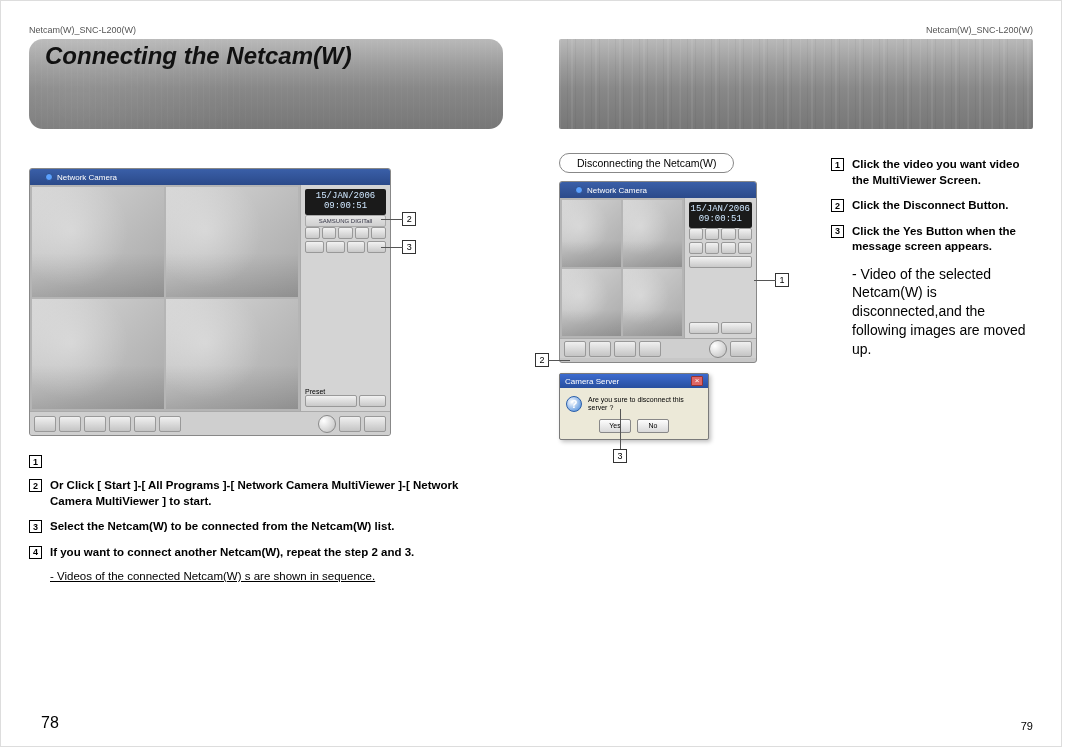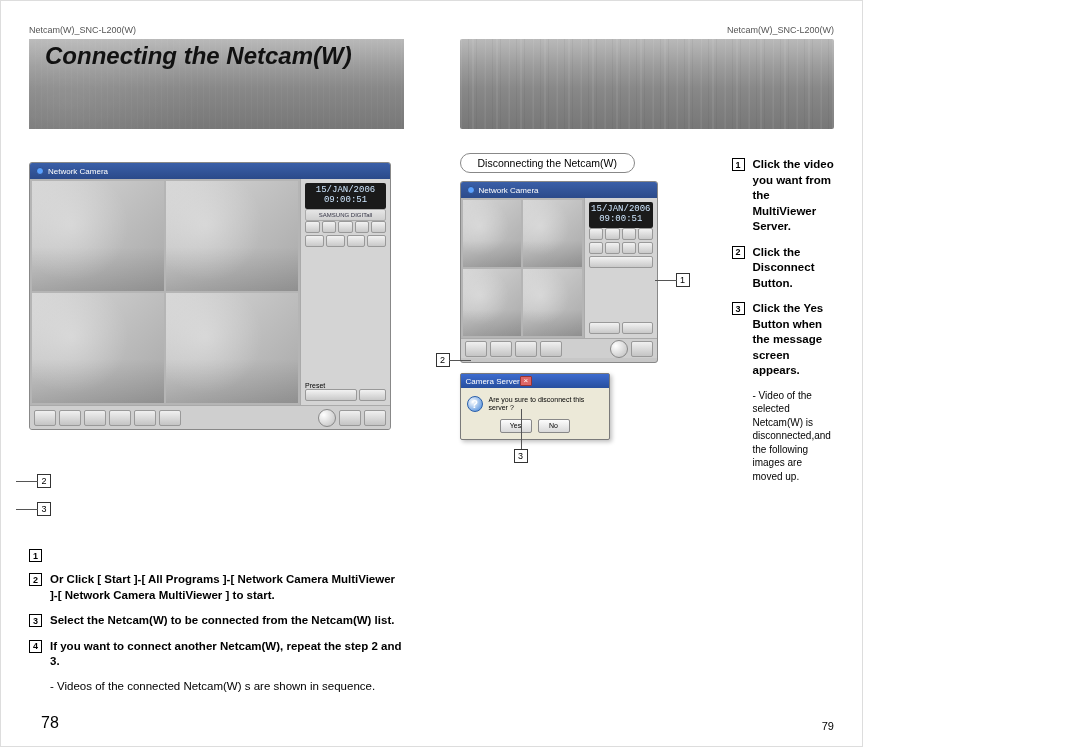--- a/index.html
+++ b/index.html
@@ -7,21 +7,21 @@
     font-family: Arial, Helvetica, sans-serif;
     background: #fff;
     width: 1080px;
     height: 747px;
     position: relative;
     font-size: 12px;
     color: #000;
   }
   .spread {
     display: flex;
-    width: 863px;
+    width: 1062px;
     height: 747px;
     border: 1px solid #ddd;
   }
   .page {
     width: 540px;
     height: 747px;
     padding: 24px 28px 20px 28px;
     position: relative;
   }
   .header-small {
@@ -29,23 +29,23 @@
     color: #555;
     margin-bottom: 4px;
   }
   .header-small-right {
     float: right;
   }
   .title-banner {
     position: relative;
     height: 90px;
     background: linear-gradient(to bottom, #b9b9b9 0%, #9c9c9c 30%, #888 55%, #777 100%);
-    border-radius: 0;
+    border-radius: 14px;
     overflow: hidden;
-    margin-bottom: 17px;
+    margin-bottom: 23px;
   }
   .title-banner::before {
     content: "";
     position: absolute;
     top: 0; left: 0; right: 0; bottom: 0;
     background:
       radial-gradient(circle at 10% 70%, rgba(255,255,255,0.15) 0%, transparent 40%),
       linear-gradient(90deg, rgba(255,255,255,0.05) 0 1px, transparent 1px 6px);
     background-size: auto, 6px 100%;
     opacity: 0.6;
@@ -93,21 +93,21 @@
     border: 1px solid #888;
     border-radius: 3px;
     position: relative;
     display: inline-block;
     vertical-align: top;
     overflow: hidden;
   }
   .screenshot-a .titlebar, .screenshot-b .titlebar {
     height: 16px;
     background: linear-gradient(#3a5fa8,#2b4a8a);
-    padding: 2px 6px;
+    padding: 2px 15px;
     font-size: 8px;
     color: #fff;
     display:flex;
     align-items:center;
     gap:4px;
   }
   .tb-dot { width:8px;height:8px;border-radius:50%;background:#5aa0ff;border:1px solid #2c4d8a; }
   .screenshot-a .workarea, .screenshot-b .workarea {
     display: flex;
     height: calc(100% - 40px);
@@ -200,21 +200,21 @@
   .callout-col-a .callout-num { margin-bottom:14px; }
 
   .steps { margin-top:18px; }
   .step-row { display:flex; align-items:flex-start; gap:8px; margin-bottom:10px; }
   .stepnum {
     width:13px;height:13px;border:1px solid #000;
     display:flex;align-items:center;justify-content:center;
     font-size:9px;flex-shrink:0;margin-top:1px;font-weight:bold;
   }
   .step-text { font-size:11.5px; font-weight:bold; line-height:1.35; }
-  .sub-note { font-size:11.5px; font-weight:normal; margin-left:21px; margin-top:4px; }
+  .sub-note { font-size:11.5px; font-weight:normal; margin-left:21px; margin-top:4px;text-decoration:underline; }
 
   .pagenum-left { position:absolute; bottom:16px; left:40px; font-size:16px; }
   .pagenum-right { position:absolute; bottom:16px; right:28px; font-size:11px; }
 
   
   .right-body { display:flex; gap:12px; margin-top:24px; }
   .right-col-figs { width:260px; position:relative; }
   .screenshot-b { width:198px; height:182px; background:#c7c7c7;border:1px solid #888;border-radius:3px;position:relative;overflow:hidden; }
   .screenshot-b .grid4 { width:148px; }
   .screenshot-b .rightpanel { font-size:6px; }
@@ -238,39 +238,39 @@
     font-size:7px;
     margin-top:10px;
     margin-left:0;
     box-shadow:2px 2px 4px rgba(0,0,0,0.25);
   }
   .dialog-title {
     background:linear-gradient(#3c6bcf,#274f9e);
     color:#fff;
     padding:2px 5px;
     font-size:8px;
-    display:flex;justify-content:flex-start;align-items:center;
+    display:flex;justify-content:space-between;align-items:center;
   }
   .dialog-body {
     padding:8px 6px 4px 6px;
     display:flex;gap:6px;align-items:flex-start;
   }
   .dialog-icon {
     width:16px;height:16px;border-radius:50%;
     background:radial-gradient(circle at 35% 35%,#fff,#3a80d8);
     border:1px solid #2a5faa;
     display:flex;align-items:center;justify-content:center;
     color:#fff;font-weight:bold;font-size:11px;
   }
   .dialog-btns { display:flex;justify-content:center;gap:6px;padding:2px 0 6px 0; }
   .dlgbtn { width:32px;height:14px;background:linear-gradient(#fdfdfd,#d9d9d9);border:1px solid #888;border-radius:2px;font-size:7px;display:flex;align-items:center;justify-content:center; }
 
   .right-col-text { flex:1; }
   .right-col-text .step-row .step-text { font-size:11.5px; }
-  .sub-note-r { font-size:10px; font-weight:normal; margin-left:21px; line-height:1.35; margin-top:4px; }
+  .sub-note-r { font-size:14px; font-weight:normal; margin-left:21px; line-height:1.35; margin-top:4px; }
 
   .callout-right-figs {
     position:absolute;
   }
   .c1r { right:30px; top:120px; }
   .c2r { left:-24px; top:200px; }
   .c3r { left:54px; top:296px; }
 </style>
 </head>
 <body>
@@ -443,21 +443,21 @@
         </div>
 
         <div class="callout-num callout-right-figs c3r" style="position:absolute;">3</div>
         <div style="position:absolute;left:61px;top:256px;height:40px;border-left:1px solid #555;"></div>
       </div>
 
       <div class="right-col-text">
         <div style="height:4px"></div>
         <div class="step-row">
           <div class="stepnum">1</div>
-          <div class="step-text">Click the video you want from the MultiViewer Server.</div>
+          <div class="step-text">Click the video you want video the MultiViewer Screen.</div>
         </div>
         <div class="step-row">
           <div class="stepnum">2</div>
           <div class="step-text">Click the Disconnect Button.</div>
         </div>
         <div class="step-row">
           <div class="stepnum">3</div>
           <div class="step-text">Click the Yes Button when the message screen appears.</div>
         </div>
         <div class="sub-note-r">- Video of the selected Netcam(W) is disconnected,and the following images are moved up.</div>

